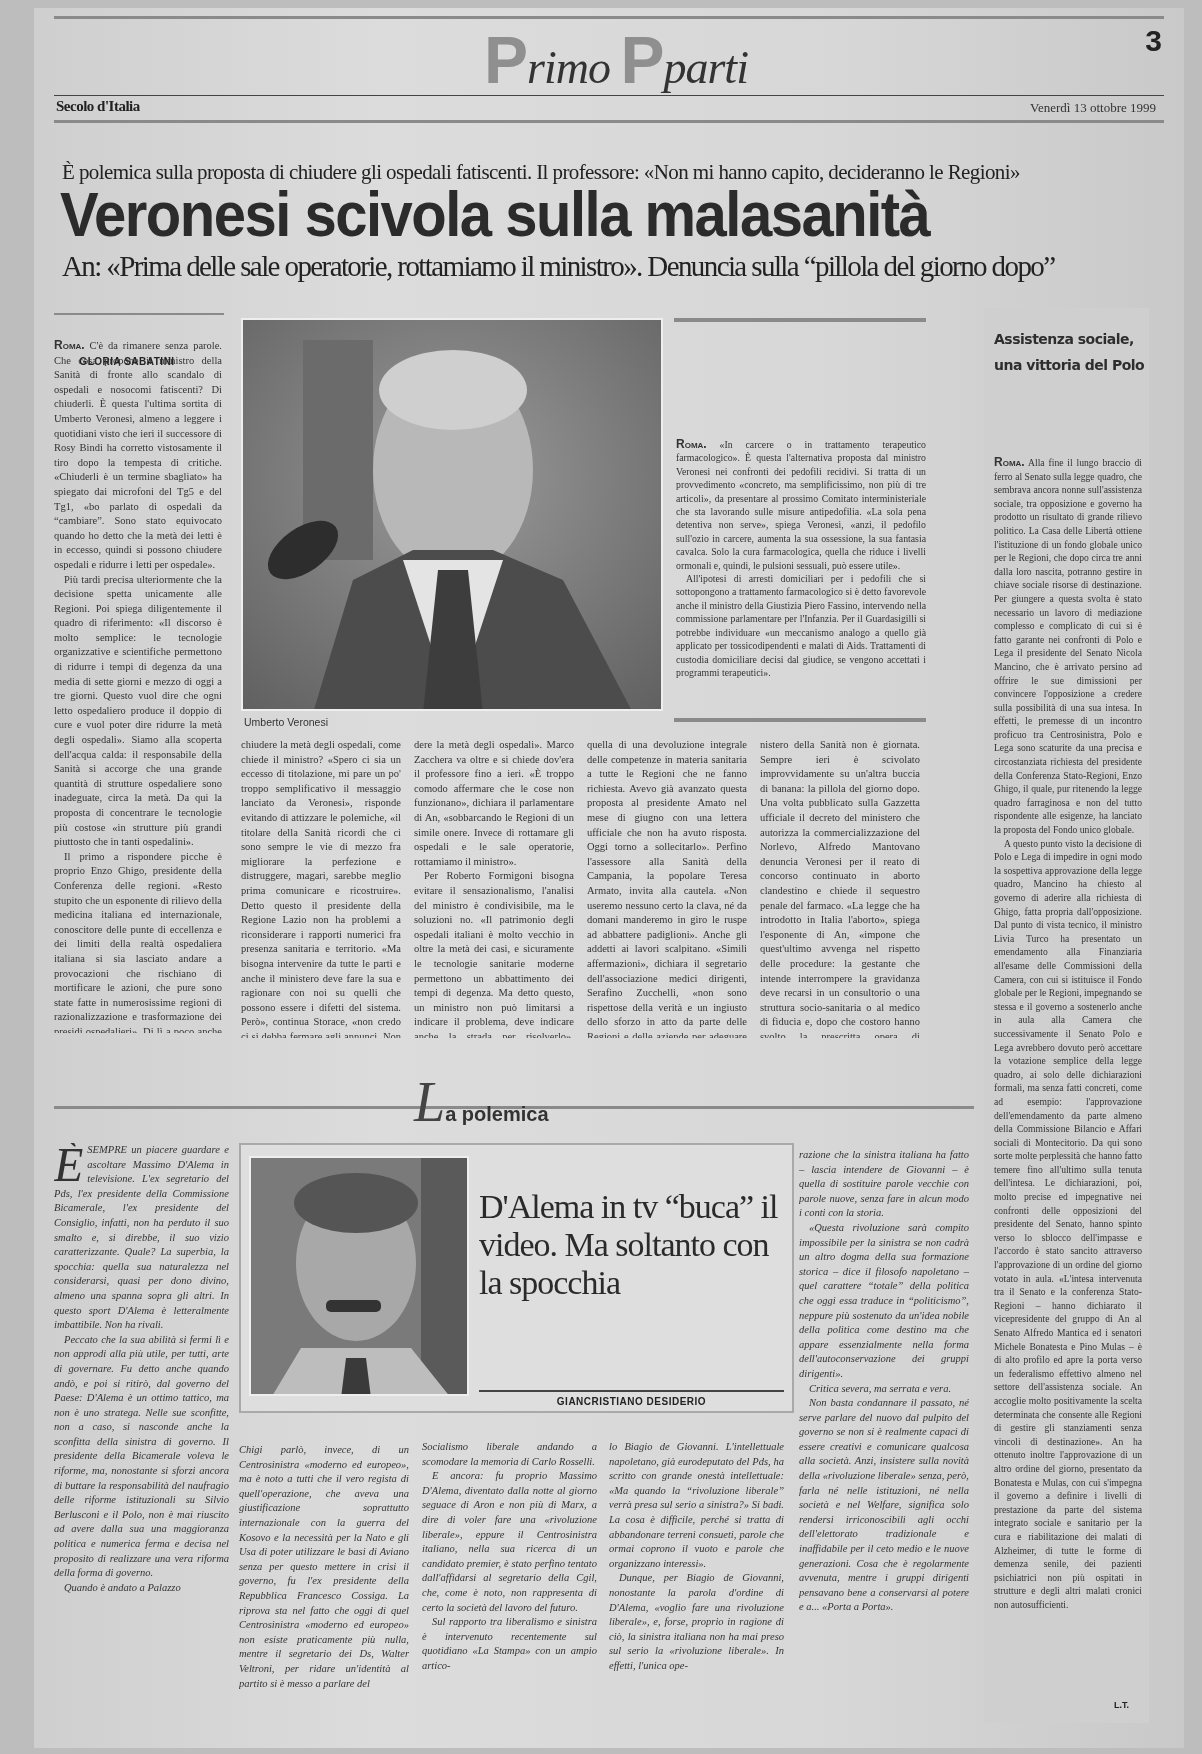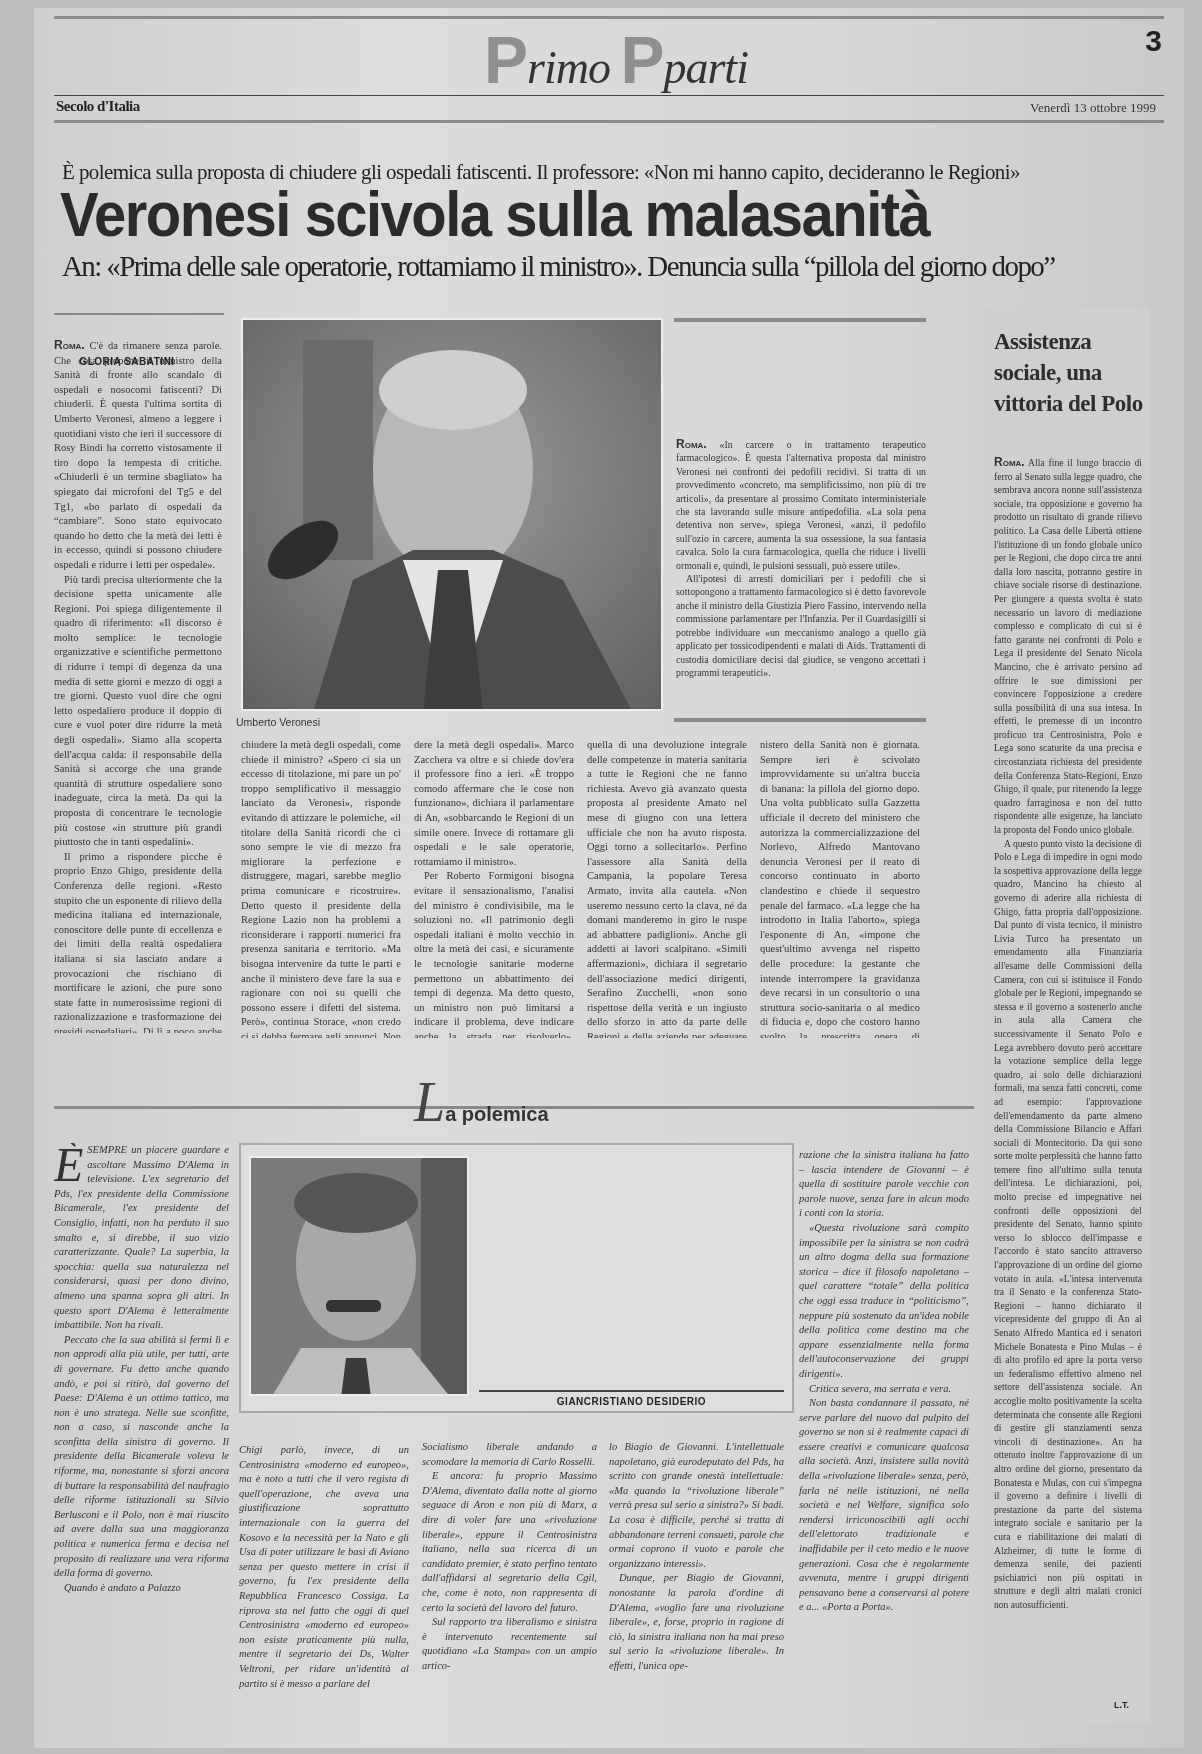--- a/index.html
+++ b/index.html
@@ -75,21 +75,21 @@
       <rect width="422" height="393" fill="url(#bg1)"></rect>
       <rect x="60" y="20" width="70" height="220" fill="#6b6b6b"></rect>
       <ellipse cx="210" cy="150" rx="80" ry="108" fill="#b8b8b8"></ellipse>
       <ellipse cx="210" cy="70" rx="74" ry="40" fill="#cfcfcf"></ellipse>
       <path d="M70 393 L110 260 L170 230 L250 230 L320 260 L390 393 Z" fill="#4c4c4c"></path>
       <path d="M160 240 L210 393 L260 240 Z" fill="#e4e4e4"></path>
       <path d="M195 250 L225 250 L240 393 L180 393 Z" fill="#3d3d3d"></path>
       <ellipse cx="60" cy="230" rx="40" ry="22" fill="#2d2d2d" transform="rotate(-35 60 230)"></ellipse>
     </svg>
   </div>
-  <div class="abs caption" style="left:202px; top:708px;">Umberto Veronesi</div>
+  <div class="abs caption" style="left:210px; top:708px;">Umberto Veronesi</div>
 
   <div class="col" style="left:207px; top:730px; width:160px; height:300px;">
     <p class="first">chiudere la metà degli ospedali, come chiede il ministro? «Spero ci sia un eccesso di titolazione, mi pare un po' troppo semplificativo il messaggio lanciato da Veronesi», risponde evitando di attizzare le polemiche, «il titolare della Sanità ricordi che ci sono sempre le vie di mezzo fra migliorare la perfezione e distruggere, magari, sarebbe meglio prima comunicare e ricostruire». Detto questo il presidente della Regione Lazio non ha problemi a riconsiderare i rapporti numerici fra presenza sanitaria e territorio. «Ma bisogna intervenire da tutte le parti e anche il ministero deve fare la sua e ragionare con noi su quelli che possono essere i difetti del sistema. Però», continua Storace, «non credo ci si debba fermare agli annunci. Non credo, ad esempio, che in campagna elettorale l'Ulivo si presenti con un ministro che vuol chiu-</p>
   </div>
   <div class="col" style="left:380px; top:730px; width:160px; height:300px;">
     <p class="first">dere la metà degli ospedali». Marco Zacchera va oltre e si chiede dov'era il professore fino a ieri. «È troppo comodo affermare che le cose non funzionano», dichiara il parlamentare di An, «sobbarcando le Regioni di un simile onere. Invece di rottamare gli ospedali e le sale operatorie, rottamiamo il ministro».</p>
     <p>Per Roberto Formigoni bisogna evitare il sensazionalismo, l'analisi del ministro è condivisibile, ma le soluzioni no. «Il patrimonio degli ospedali italiani è molto vecchio in oltre la metà dei casi, e sicuramente le tecnologie sanitarie moderne permettono un abbattimento dei tempi di degenza. Ma detto questo, un ministro non può limitarsi a indicare il problema, deve indicare anche la strada per risolverlo». Qualche idea il presidente della Regione Lombardia ce l'ha: «La mia proposta al governo è</p>
   </div>
   <div class="col" style="left:553px; top:730px; width:160px; height:300px;">
     <p class="first">quella di una devoluzione integrale delle competenze in materia sanitaria a tutte le Regioni che ne fanno richiesta. Avevo già avanzato questa proposta al presidente Amato nel mese di giugno con una lettera ufficiale che non ha avuto risposta. Oggi torno a sollecitarlo». Perfino l'assessore alla Sanità della Campania, la popolare Teresa Armato, invita alla cautela. «Non useremo nessuno certo la clava, né da domani manderemo in giro le ruspe ad abbattere padiglioni». Anche gli addetti ai lavori scalpitano. «Simili affermazioni», dichiara il segretario dell'associazione medici dirigenti, Serafino Zucchelli, «non sono rispettose della verità e un ingiusto dello sforzo in atto da parte delle Regioni e delle aziende per adeguare le strutture agli standard di accreditamento imposti dalla legge».</p>
@@ -100,21 +100,21 @@
   </div>
 
   <div class="rule" style="left:640px; top:310px; width:252px; height:4px;"></div>
   <div class="col" style="left:642px; top:430px; width:250px; height:268px; font-size:9.8px; line-height:13.4px;">
     <p class="first"><span class="dateline">Roma.</span> <span>«In carcere o in trattamento terapeutico farmacologico». È questa l'alternativa proposta dal ministro Veronesi nei confronti dei pedofili recidivi. Si tratta di un provvedimento «concreto, ma semplificissimo, non più di tre articoli», da presentare al prossimo Comitato interministeriale che sta lavorando sulle misure antipedofilia. «La sola pena detentiva non serve», spiega Veronesi, «anzi, il pedofilo sull'ozio in carcere, aumenta la sua ossessione, la sua fantasia cavalca. Solo la cura farmacologica, quella che riduce i livelli ormonali e, quindi, le pulsioni sessuali, può essere utile».</span></p>
     <p>All'ipotesi di arresti domiciliari per i pedofili che si sottopongono a trattamento farmacologico si è detto favorevole anche il ministro della Giustizia Piero Fassino, intervendo nella commissione parlamentare per l'Infanzia. Per il Guardasigilli si potrebbe individuare «un meccanismo analogo a quello già applicato per tossicodipendenti e malati di Aids. Trattamenti di custodia domiciliare decisi dal giudice, se vengono accettati i programmi terapeutici».</p>
   </div>
   <div class="rule" style="left:640px; top:710px; width:252px; height:4px;"></div>
 
   <div class="sidebar-box" style="left:950px; top:300px; width:165px; height:1415px;"></div>
-  <div class="abs sidehead" style="left:960px; top:318px; width:160px; font-size:23px; line-height:31px;font-family:Liberation Serif, serif;">Assistenza sociale, una vittoria del Polo</div>
+  <div class="abs sidehead" style="left:960px; top:318px; width:160px; font-size:14px; line-height:26px;">Assistenza sociale, una vittoria del Polo</div>
   <div class="col" style="left:960px; top:448px; width:148px; height:1240px; font-size:9.6px; line-height:13.6px;">
     <p class="first"><span class="dateline">Roma.</span> <span>Alla fine il lungo braccio di ferro al Senato sulla legge quadro, che sembrava ancora nonne sull'assistenza sociale, tra opposizione e governo ha prodotto un risultato di grande rilievo politico. La Casa delle Libertà ottiene l'istituzione di un fondo globale unico per le Regioni, che dopo circa tre anni dalla loro nascita, potranno gestire in chiave sociale risorse di destinazione. Per giungere a questa svolta è stato necessario un lavoro di mediazione complesso e complicato di cui si è fatto garante nei confronti di Polo e Lega il presidente del Senato Nicola Mancino, che è arrivato persino ad offrire le sue dimissioni per convincere l'opposizione a credere sulla possibilità di una sua intesa. In effetti, le premesse di un incontro proficuo tra Centrosinistra, Polo e Lega sono scaturite da una precisa e circostanziata richiesta del presidente della Conferenza Stato-Regioni, Enzo Ghigo, il quale, pur ritenendo la legge quadro farraginosa e non del tutto rispondente alle esigenze, ha lanciato la proposta del Fondo unico globale.</span></p>
     <p>A questo punto visto la decisione di Polo e Lega di impedire in ogni modo la sospettiva approvazione della legge quadro, Mancino ha chiesto al governo di aderire alla richiesta di Ghigo, fatta propria dall'opposizione. Dal punto di vista tecnico, il ministro Livia Turco ha presentato un emendamento alla Finanziaria all'esame delle Commissioni della Camera, con cui si istituisce il Fondo globale per le Regioni, impegnando se stessa e il governo a sostenerlo anche in aula alla Camera che successivamente il Senato Polo e Lega avrebbero dovuto però accettare la votazione semplice della legge quadro, ai solo delle dichiarazioni formali, ma senza fatti concreti, come ad esempio: l'approvazione dell'emendamento da parte almeno della Commissione Bilancio e Affari sociali di Montecitorio. Da qui sono sorte molte perplessità che hanno fatto temere fino all'ultimo sulla tenuta dell'intesa. Le dichiarazioni, poi, molto precise ed impegnative nei confronti delle opposizioni del presidente del Senato, hanno spinto verso lo sblocco dell'impasse e l'accordo è stato sancito attraverso l'approvazione di un ordine del giorno votato in aula. «L'intesa intervenuta tra il Senato e la conferenza Stato-Regioni – hanno dichiarato il vicepresidente del gruppo di An al Senato Alfredo Mantica ed i senatori Michele Bonatesta e Pino Mulas – è di alto profilo ed apre la porta verso un federalismo effettivo almeno nel settore dell'assistenza sociale. An accoglie molto positivamente la scelta determinata che consente alle Regioni di gestire gli stanziamenti senza vincoli di destinazione». An ha ottenuto inoltre l'approvazione di un altro ordine del giorno, presentato da Bonatesta e Mulas, con cui s'impegna il governo a definire i livelli di prestazione da parte del sistema integrato sociale e sanitario per la cura e riabilitazione dei malati di Alzheimer, di tutte le forme di demenza senile, dei pazienti psichiatrici non più ospitati in strutture e degli altri malati cronici non autosufficienti.</p>
   </div>
   <div class="abs" style="left:1080px; top:1692px; font-family:'Liberation Sans',sans-serif; font-weight:bold; font-size:9px;">L.T.</div>
 
   <div class="rule" style="left:20px; top:1098px; width:920px; height:3px;"></div>
   <div class="abs polemica-title" style="left:380px; top:1062px;"><span class="bigL">L</span><span>a polemica</span></div>
 
   <div class="col italic" style="left:20px; top:1135px; width:175px; height:460px;">
@@ -128,20 +128,21 @@
     <svg width="220" height="240" viewBox="0 0 220 240">
       <rect width="220" height="240" fill="#7a7a7a"></rect>
       <rect x="170" y="0" width="50" height="240" fill="#5a5a5a"></rect>
       <ellipse cx="105" cy="105" rx="60" ry="78" fill="#a8a8a8"></ellipse>
       <ellipse cx="105" cy="45" rx="62" ry="30" fill="#555"></ellipse>
       <rect x="75" y="142" width="55" height="12" rx="5" fill="#333"></rect>
       <path d="M20 240 L50 190 L160 190 L200 240 Z" fill="#bdbdbd"></path>
       <path d="M95 200 L115 200 L120 240 L90 240 Z" fill="#3a3a3a"></path>
     </svg>
   </div>
+  <div class="abs dalema-title" style="left:445px; top:1180px; width:300px;">D'Alema in tv “buca” il video. Ma soltanto con la spocchia</div>
   <div class="thinrule" style="left:445px; top:1382px; width:305px; height:2px;"></div>
   <div class="abs byline" style="left:445px; top:1388px; width:305px;">GIANCRISTIANO DESIDERIO</div>
 
   <div class="col italic" style="left:205px; top:1435px; width:170px; height:280px;">
     <p class="first">Chigi parlò, invece, di un Centrosinistra «moderno ed europeo», ma è noto a tutti che il vero regista di quell'operazione, che aveva una giustificazione soprattutto internazionale con la guerra del Kosovo e la necessità per la Nato e gli Usa di poter utilizzare le basi di Aviano senza per questo mettere in crisi il governo, fu l'ex presidente della Repubblica Francesco Cossiga. La riprova sta nel fatto che oggi di quel Centrosinistra «moderno ed europeo» non esiste praticamente più nulla, mentre il segretario dei Ds, Walter Veltroni, per ridare un'identità al partito si è messo a parlare del</p>
   </div>
   <div class="col italic" style="left:388px; top:1432px; width:175px; height:283px;">
     <p class="first">Socialismo liberale andando a scomodare la memoria di Carlo Rosselli.</p>
     <p>E ancora: fu proprio Massimo D'Alema, diventato dalla notte al giorno seguace di Aron e non più di Marx, a dire di voler fare una «rivoluzione liberale», eppure il Centrosinistra italiano, nella sua ricerca di un candidato premier, è stato perfino tentato dall'affidarsi al segretario della Cgil, che, come è noto, non rappresenta di certo la società del lavoro del futuro.</p>
     <p>Sul rapporto tra liberalismo e sinistra è intervenuto recentemente sul quotidiano «La Stampa» con un ampio artico-</p>

